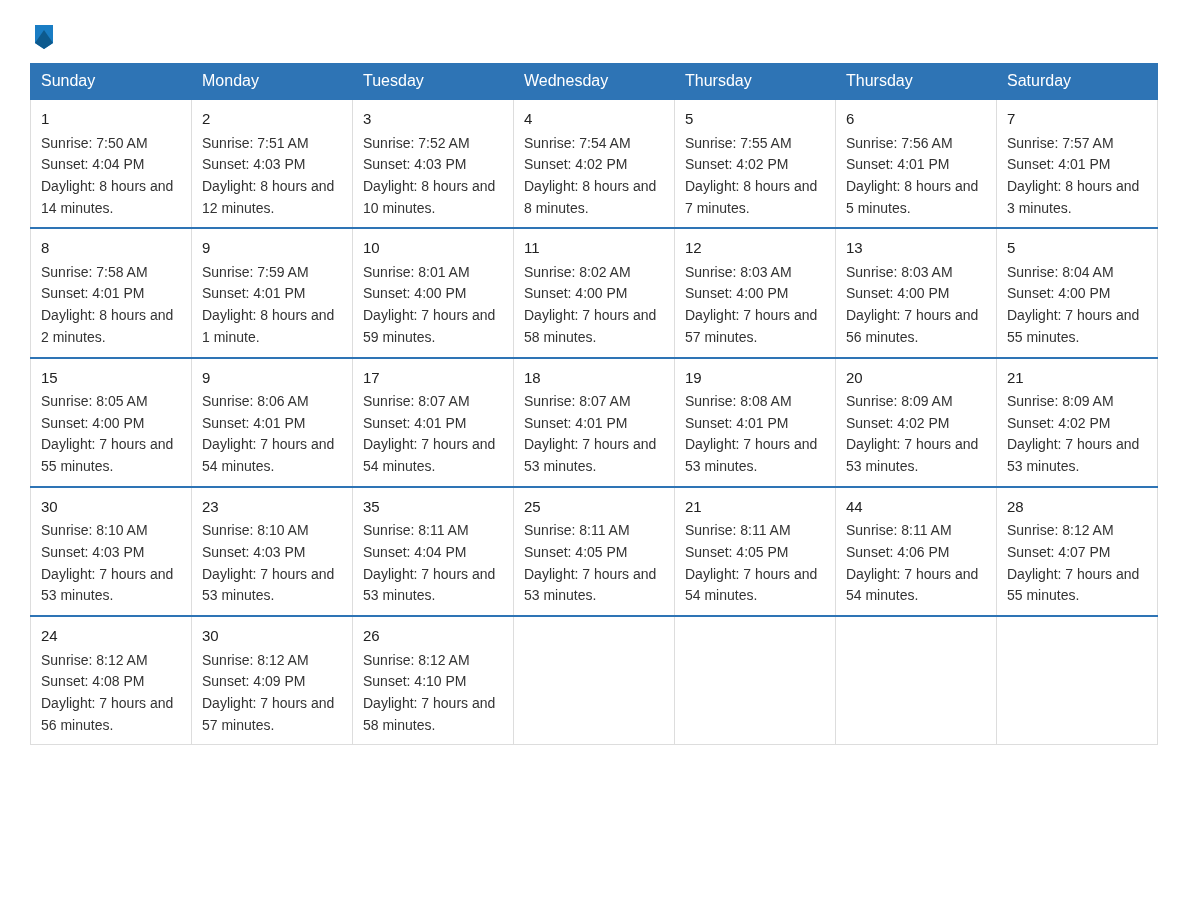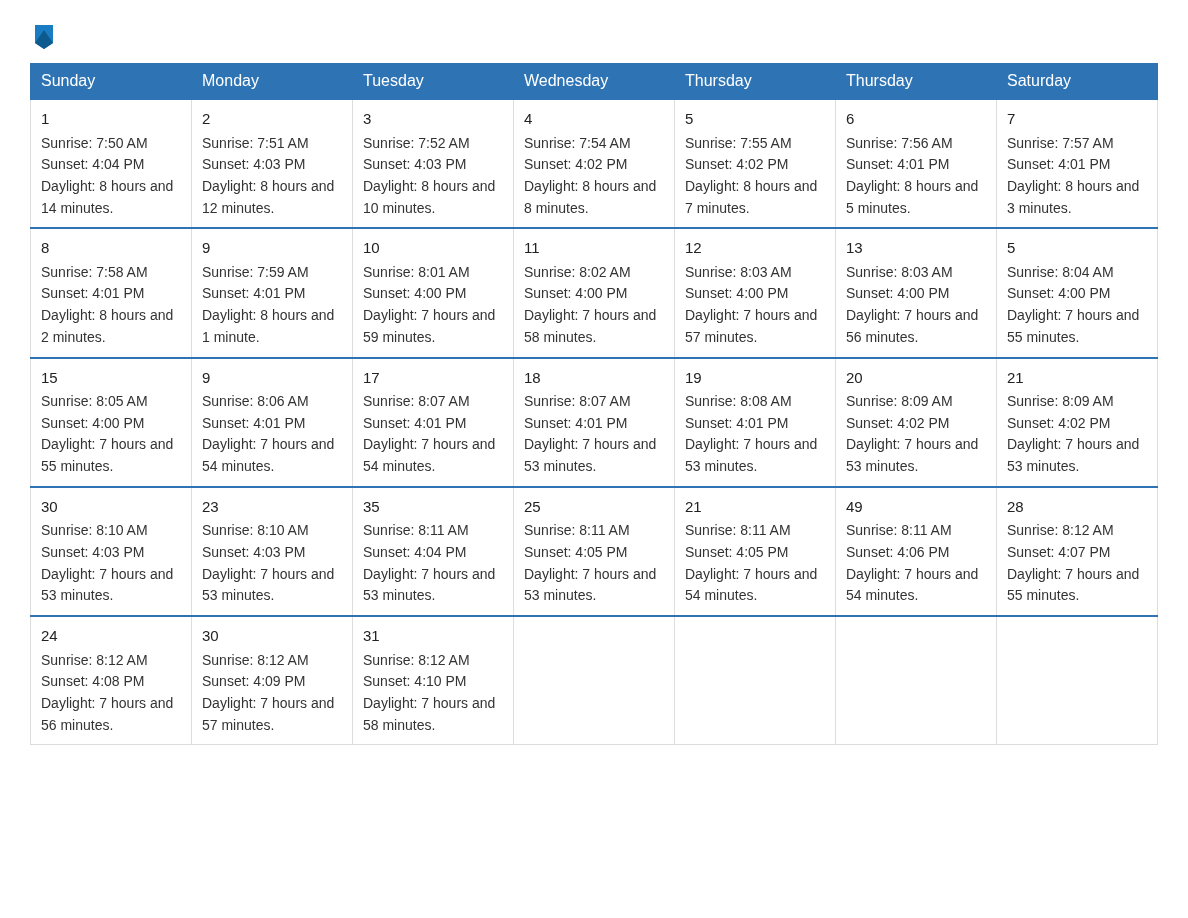--- a/index.html
+++ b/index.html
@@ -165,26 +165,26 @@
         <td><span class="day-num">19</span><span class="day-info">Sunrise: 8:08 AM<br>Sunset: 4:01 PM<br>Daylight: 7 hours and 53 minutes.</span></td>
         <td><span class="day-num">20</span><span class="day-info">Sunrise: 8:09 AM<br>Sunset: 4:02 PM<br>Daylight: 7 hours and 53 minutes.</span></td>
         <td><span class="day-num">21</span><span class="day-info">Sunrise: 8:09 AM<br>Sunset: 4:02 PM<br>Daylight: 7 hours and 53 minutes.</span></td>
       </tr>
       <tr>
         <td><span class="day-num">30</span><span class="day-info">Sunrise: 8:10 AM<br>Sunset: 4:03 PM<br>Daylight: 7 hours and 53 minutes.</span></td>
         <td><span class="day-num">23</span><span class="day-info">Sunrise: 8:10 AM<br>Sunset: 4:03 PM<br>Daylight: 7 hours and 53 minutes.</span></td>
         <td><span class="day-num">35</span><span class="day-info">Sunrise: 8:11 AM<br>Sunset: 4:04 PM<br>Daylight: 7 hours and 53 minutes.</span></td>
         <td><span class="day-num">25</span><span class="day-info">Sunrise: 8:11 AM<br>Sunset: 4:05 PM<br>Daylight: 7 hours and 53 minutes.</span></td>
         <td><span class="day-num">21</span><span class="day-info">Sunrise: 8:11 AM<br>Sunset: 4:05 PM<br>Daylight: 7 hours and 54 minutes.</span></td>
-        <td><span class="day-num">49</span><span class="day-info">Sunrise: 8:11 AM<br>Sunset: 4:06 PM<br>Daylight: 7 hours and 54 minutes.</span></td>
+        <td><span class="day-num">44</span><span class="day-info">Sunrise: 8:11 AM<br>Sunset: 4:06 PM<br>Daylight: 7 hours and 54 minutes.</span></td>
         <td><span class="day-num">28</span><span class="day-info">Sunrise: 8:12 AM<br>Sunset: 4:07 PM<br>Daylight: 7 hours and 55 minutes.</span></td>
       </tr>
       <tr>
         <td><span class="day-num">24</span><span class="day-info">Sunrise: 8:12 AM<br>Sunset: 4:08 PM<br>Daylight: 7 hours and 56 minutes.</span></td>
         <td><span class="day-num">30</span><span class="day-info">Sunrise: 8:12 AM<br>Sunset: 4:09 PM<br>Daylight: 7 hours and 57 minutes.</span></td>
-        <td><span class="day-num">31</span><span class="day-info">Sunrise: 8:12 AM<br>Sunset: 4:10 PM<br>Daylight: 7 hours and 58 minutes.</span></td>
+        <td><span class="day-num">26</span><span class="day-info">Sunrise: 8:12 AM<br>Sunset: 4:10 PM<br>Daylight: 7 hours and 58 minutes.</span></td>
         <td class="empty-cell"></td>
         <td class="empty-cell"></td>
         <td class="empty-cell"></td>
         <td class="empty-cell"></td>
       </tr>
     </tbody>
 </table>
 
 </body></html>

